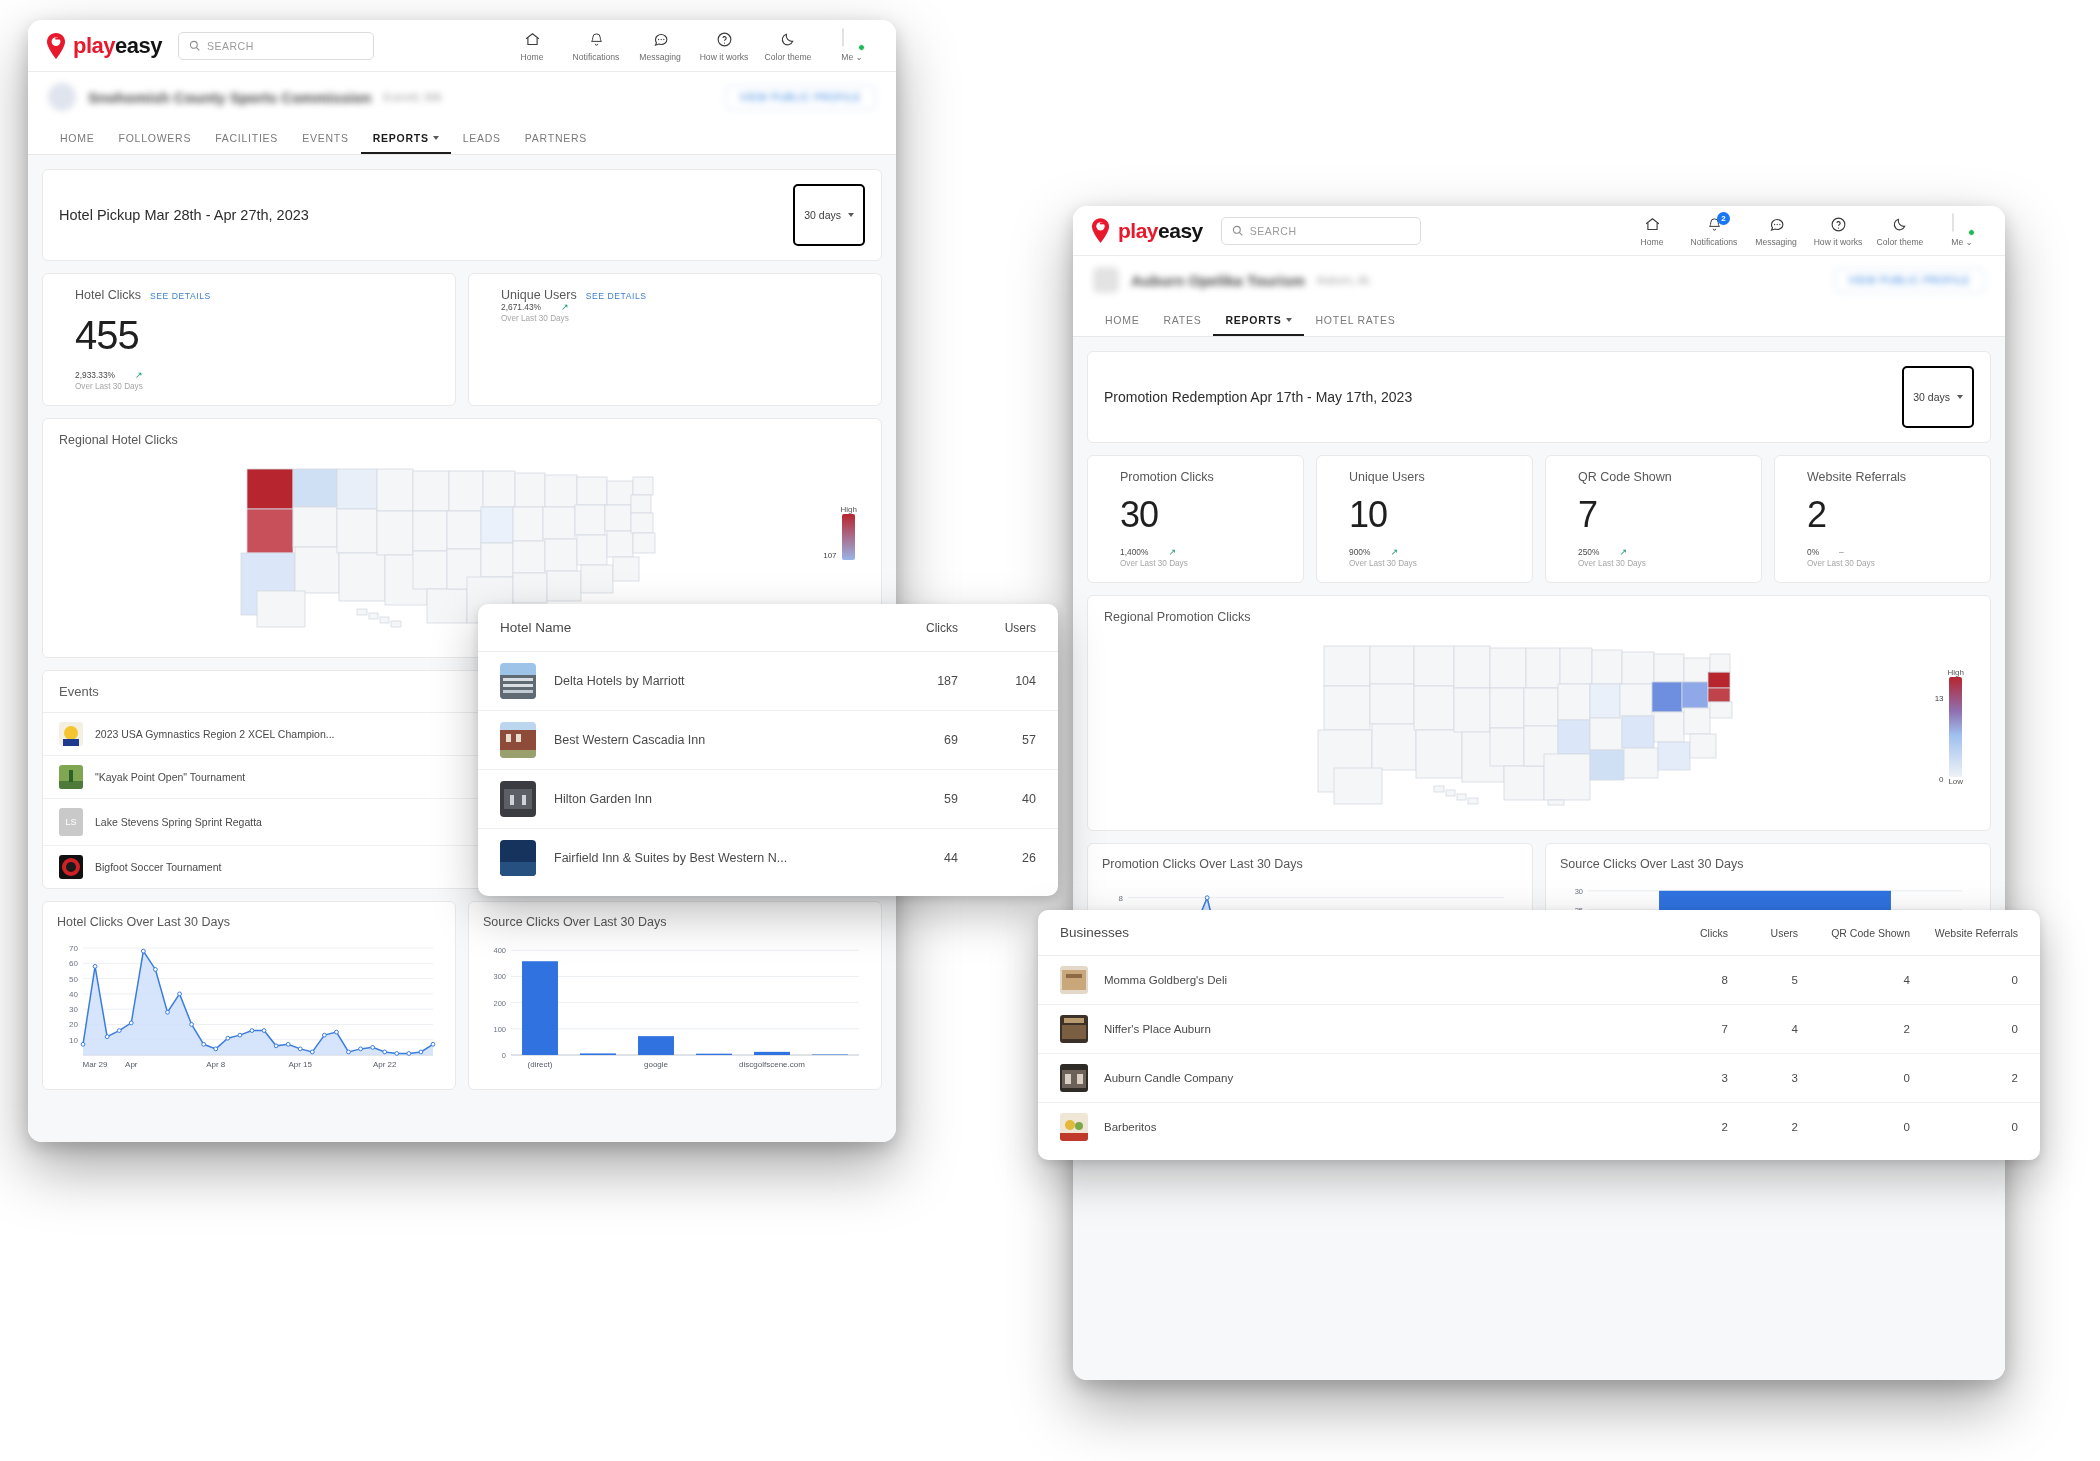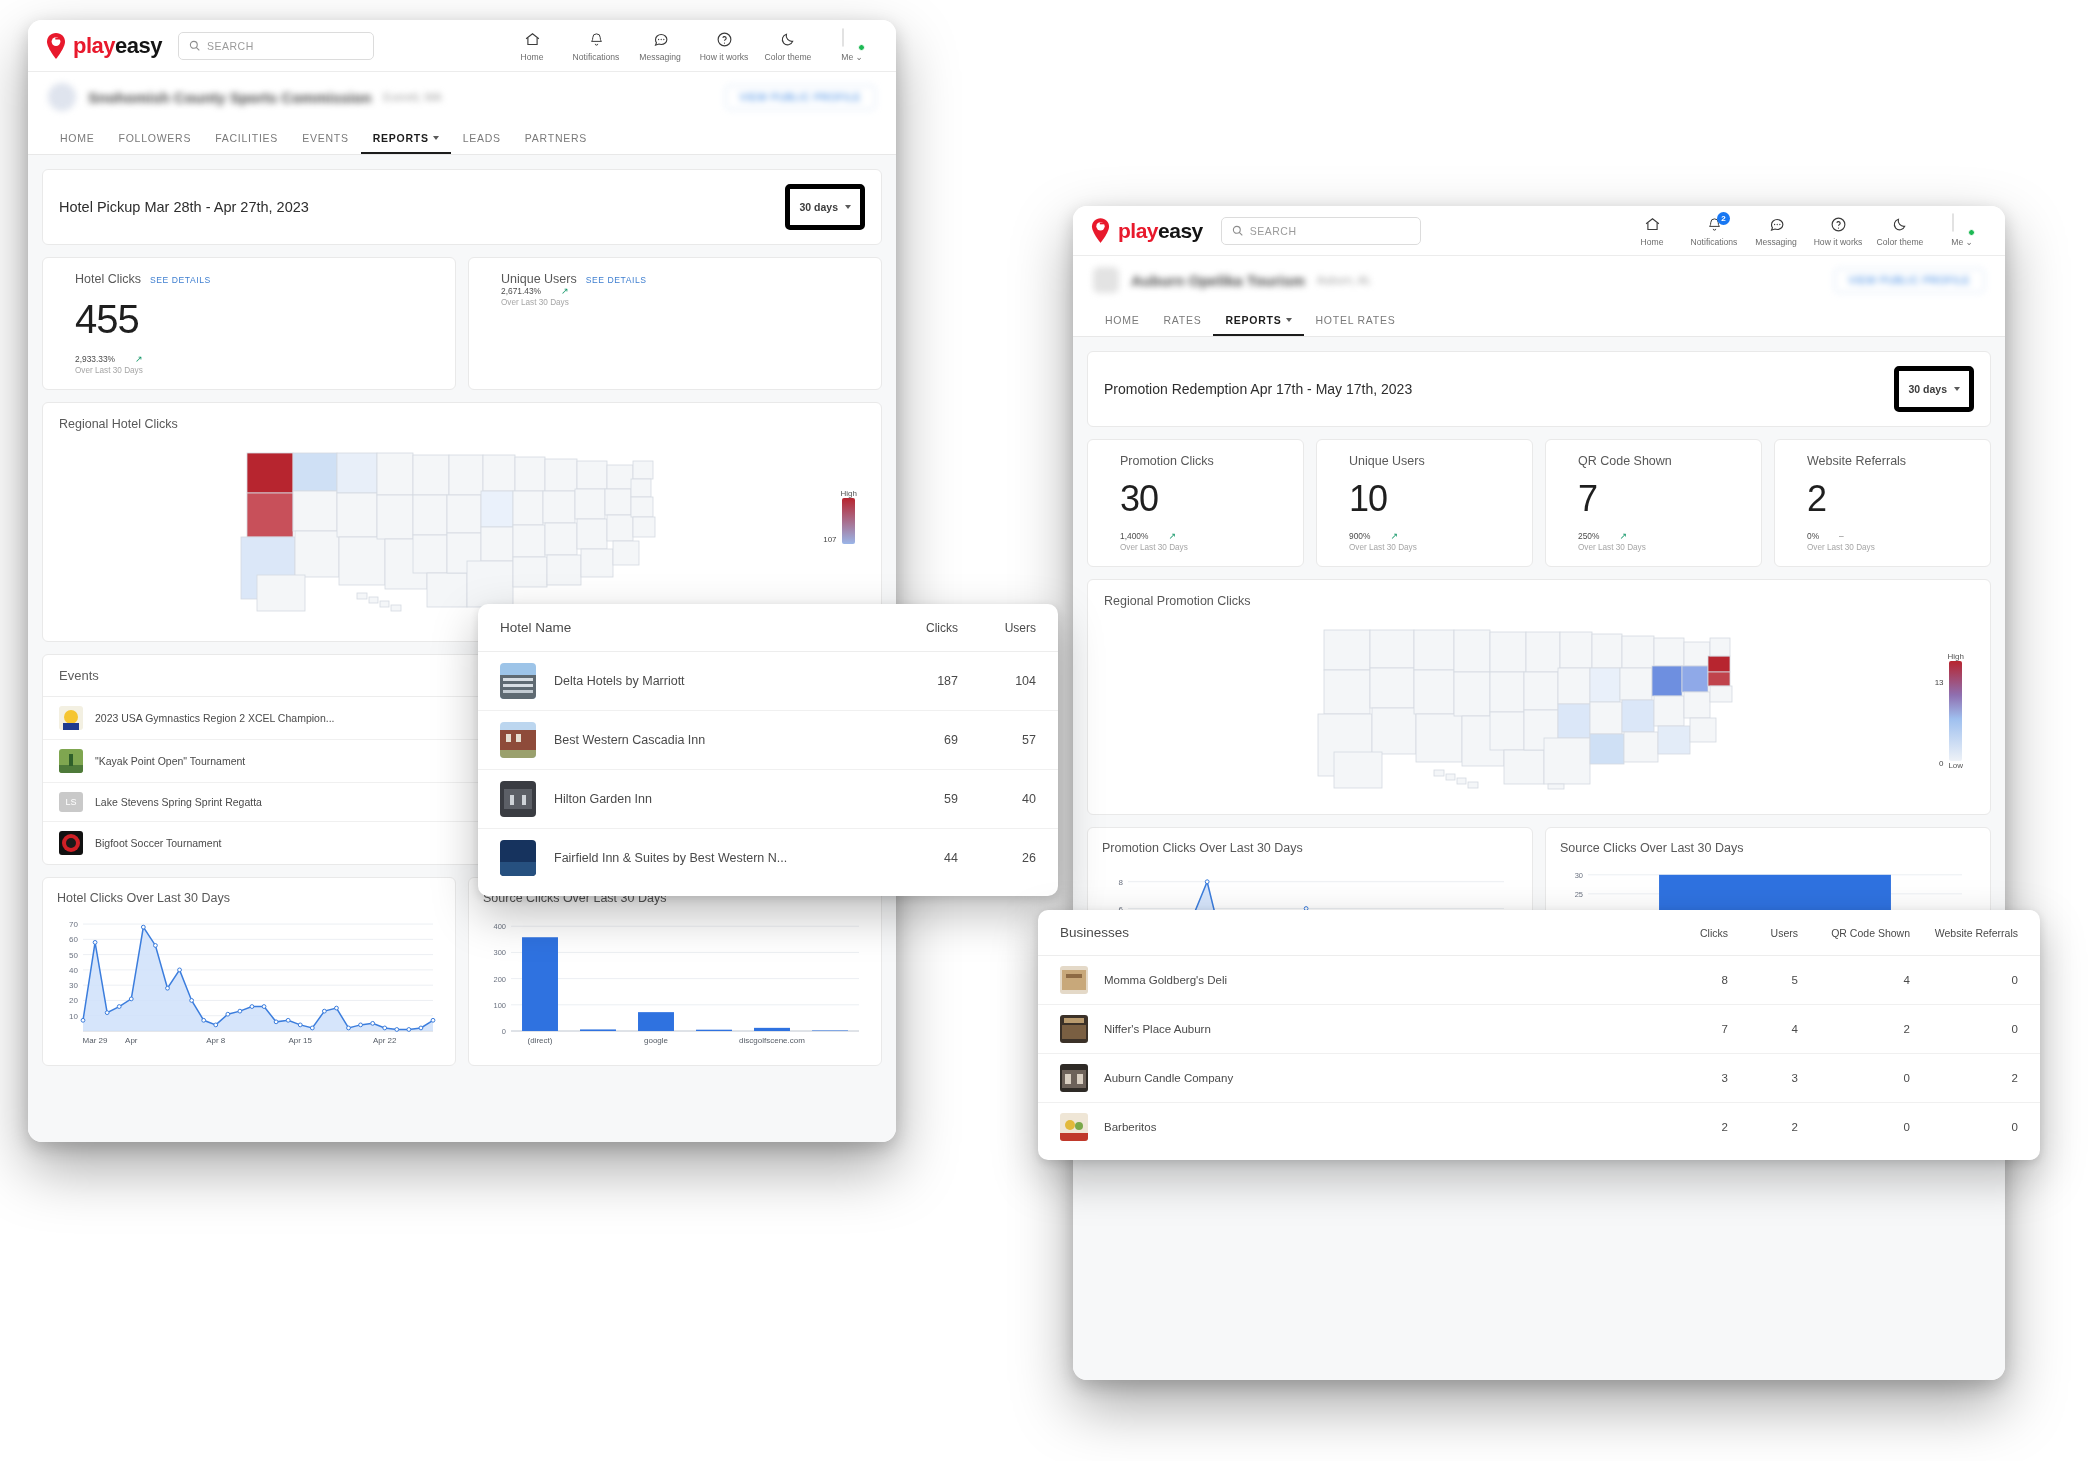--- a/index.html
+++ b/index.html
@@ -97,23 +97,23 @@
 
   
   .page { background: #f7f8f9; padding: 14px; height: 100%; }
 
   .card { background: #fff; border: 1px solid #e9e9e9; border-radius: 6px; }
 
   .titlebar { display: flex; align-items: center; padding: 14px 16px; }
   .titlebar .t { font-size: 14.5px; color: #2d2d2d; }
   .w2 .titlebar .t { font-size: 14px; }
   .rangesel {
-    margin-left: auto; border: 5px solid #000000; border-radius: 5px;
-    font-size: 10.5px; color: #3b3b3b; padding: 12px 9px;
-    display: flex; align-items: center; gap: 7px; background:#fff; cursor: pointer; font-weight: bold;
+    margin-left: auto; border: 2px solid #000000; border-radius: 5px;
+    font-size: 10.5px; color: #3b3b3b; padding: 23px 9px;
+    display: flex; align-items: center; gap: 7px; background:#fff; cursor: pointer;
   }
   .caret { width: 0; height: 0; border-left: 3.5px solid transparent; border-right: 3.5px solid transparent; border-top: 4px solid #5a5a5a; }
 
   
   .statrow { display: flex; gap: 12px; margin-top: 12px; }
   .stat { flex: 1; padding: 14px 16px 14px 32px; }
   .stat .hd { display: flex; align-items: baseline; gap: 9px; }
   .stat .hd .nm { font-size: 12.5px; color: #585858; }
   .stat .hd .sd { font-size: 8.6px; color: #3f7fd0; letter-spacing: .55px; cursor: pointer; }
   .stat .big { font-size: 40px; font-weight: 300; color: #1f1f1f; line-height: 1.25; margin: 8px 0 10px; letter-spacing: -1px; }
@@ -141,21 +141,21 @@
   .tbl { margin-top: 12px; overflow: hidden; }
   .tbl .thead { display: flex; align-items: center; padding: 13px 16px; border-bottom: 1px solid #ededed; }
   .tbl .thead .lead { font-size: 13px; color: #5e5e5e; }
   .tbl .thead .col { font-size: 10px; color: #5e5e5e; text-align: right; }
   .trow { display: flex; align-items: center; padding: 9px 16px; border-bottom: 1px solid #f0f0f0; }
   .trow:last-child { border-bottom: none; }
   .thumb { width: 24px; height: 24px; border-radius: 3px; flex: none; overflow: hidden; }
   .trow .nm { font-size: 10.5px; color: #4a4a4a; margin-left: 12px; overflow: hidden; white-space: nowrap; text-overflow: ellipsis; }
   .trow .num { font-size: 10.5px; color: #4a4a4a; text-align: right; }
   .initbox {
-    width: 24px; height: 20px; border-radius: 3px; background: #c9c9c9;
+    width: 24px; height: 28px; border-radius: 3px; background: #c9c9c9;
     color: #fff; font-size: 9px; display: flex; align-items: center; justify-content: center; flex: none;
   }
 
   
   .chartrow { display: flex; gap: 12px; margin-top: 12px; }
   .chartcard { flex: 1; padding: 13px 14px 8px; }
   .chartcard .t { font-size: 12.5px; color: #585858; }
   .chartcard .plot { margin-top: 6px; }
 
   

